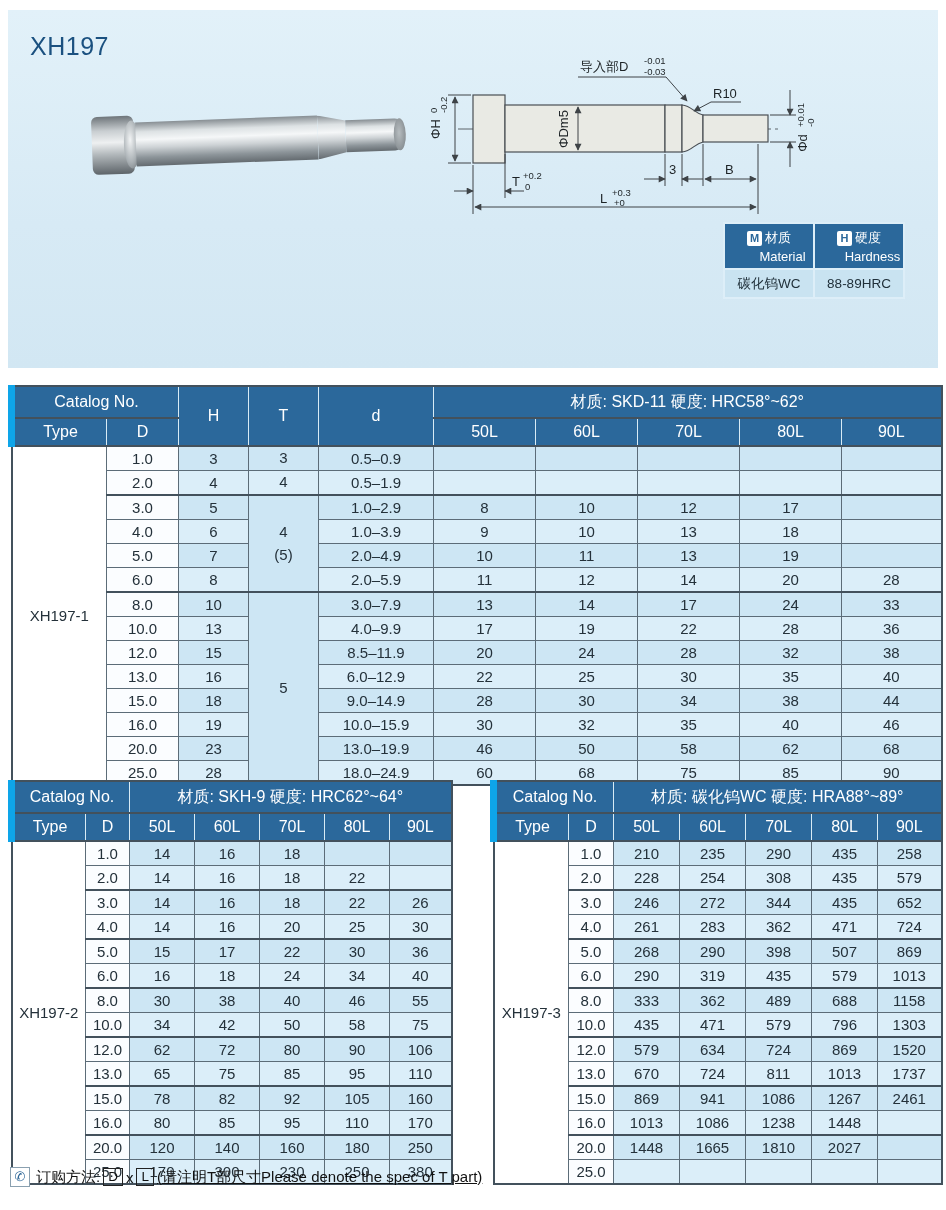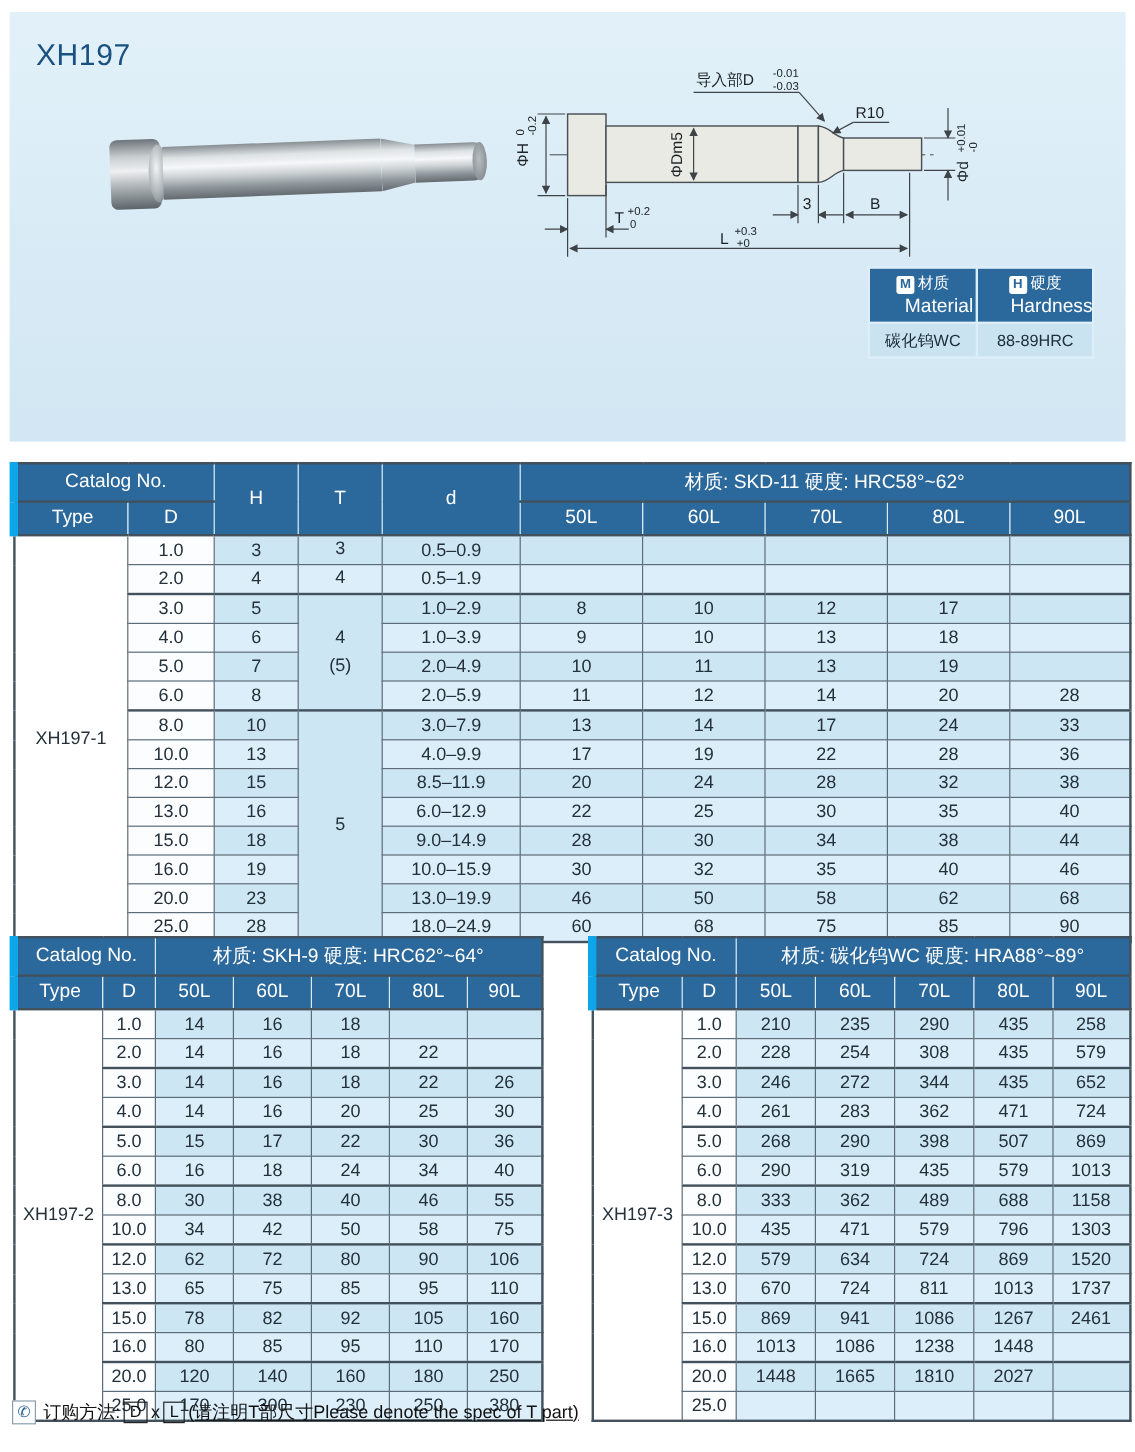--- a/index.html
+++ b/index.html
@@ -30,21 +30,21 @@
   .part{fill:#e9eae4;stroke:#4a4f54;stroke-width:1.2;}
   .dim{stroke:#3e4347;stroke-width:1;fill:none;}
   .cl{stroke:#3e4347;stroke-width:.8;stroke-dasharray:16 4 3 4;fill:none;}
   .lb{font:13px "Liberation Sans",sans-serif;fill:#1d2326;}
   .tol{font:9.5px "Liberation Sans",sans-serif;fill:#1d2326;}
 
   
   .mat{position:absolute;left:715px;top:212px;border-collapse:collapse;border:1px solid #7f919c;}
   .mat th{width:88px;height:44px;background:#2b689b;color:#fff;font-weight:400;
           font-size:13px;border:2px solid #ddeef8;padding:0;}
-  .mat th .en{font-size:16px;margin-top:2px;margin-left:27px;}
+  .mat th .en{font-size:13px;margin-top:2px;margin-left:27px;}
   .mh-ico{display:inline-block;width:15px;height:15px;line-height:15px;background:#fff;color:#2b689b;
           font-weight:bold;font-size:11px;border-radius:2px;margin-right:3px;text-align:center;}
   .mat td{height:25px;background:#c9e3f1;text-align:center;font-size:13.5px;color:#20303a;
           border:2px solid #ddeef8;}
 
   
   table.data-tab{position:absolute;border-collapse:collapse;table-layout:fixed;border:2px solid #43515c;}
   table.data-tab th,table.data-tab td{border:1px solid #5c6c78;padding:0;}
   table.data-tab thead th{background:#2b689b;color:#fff;font-weight:400;font-size:16px;
                           border:1px solid #d8ebf5;border-top:2px solid #43515c;}

